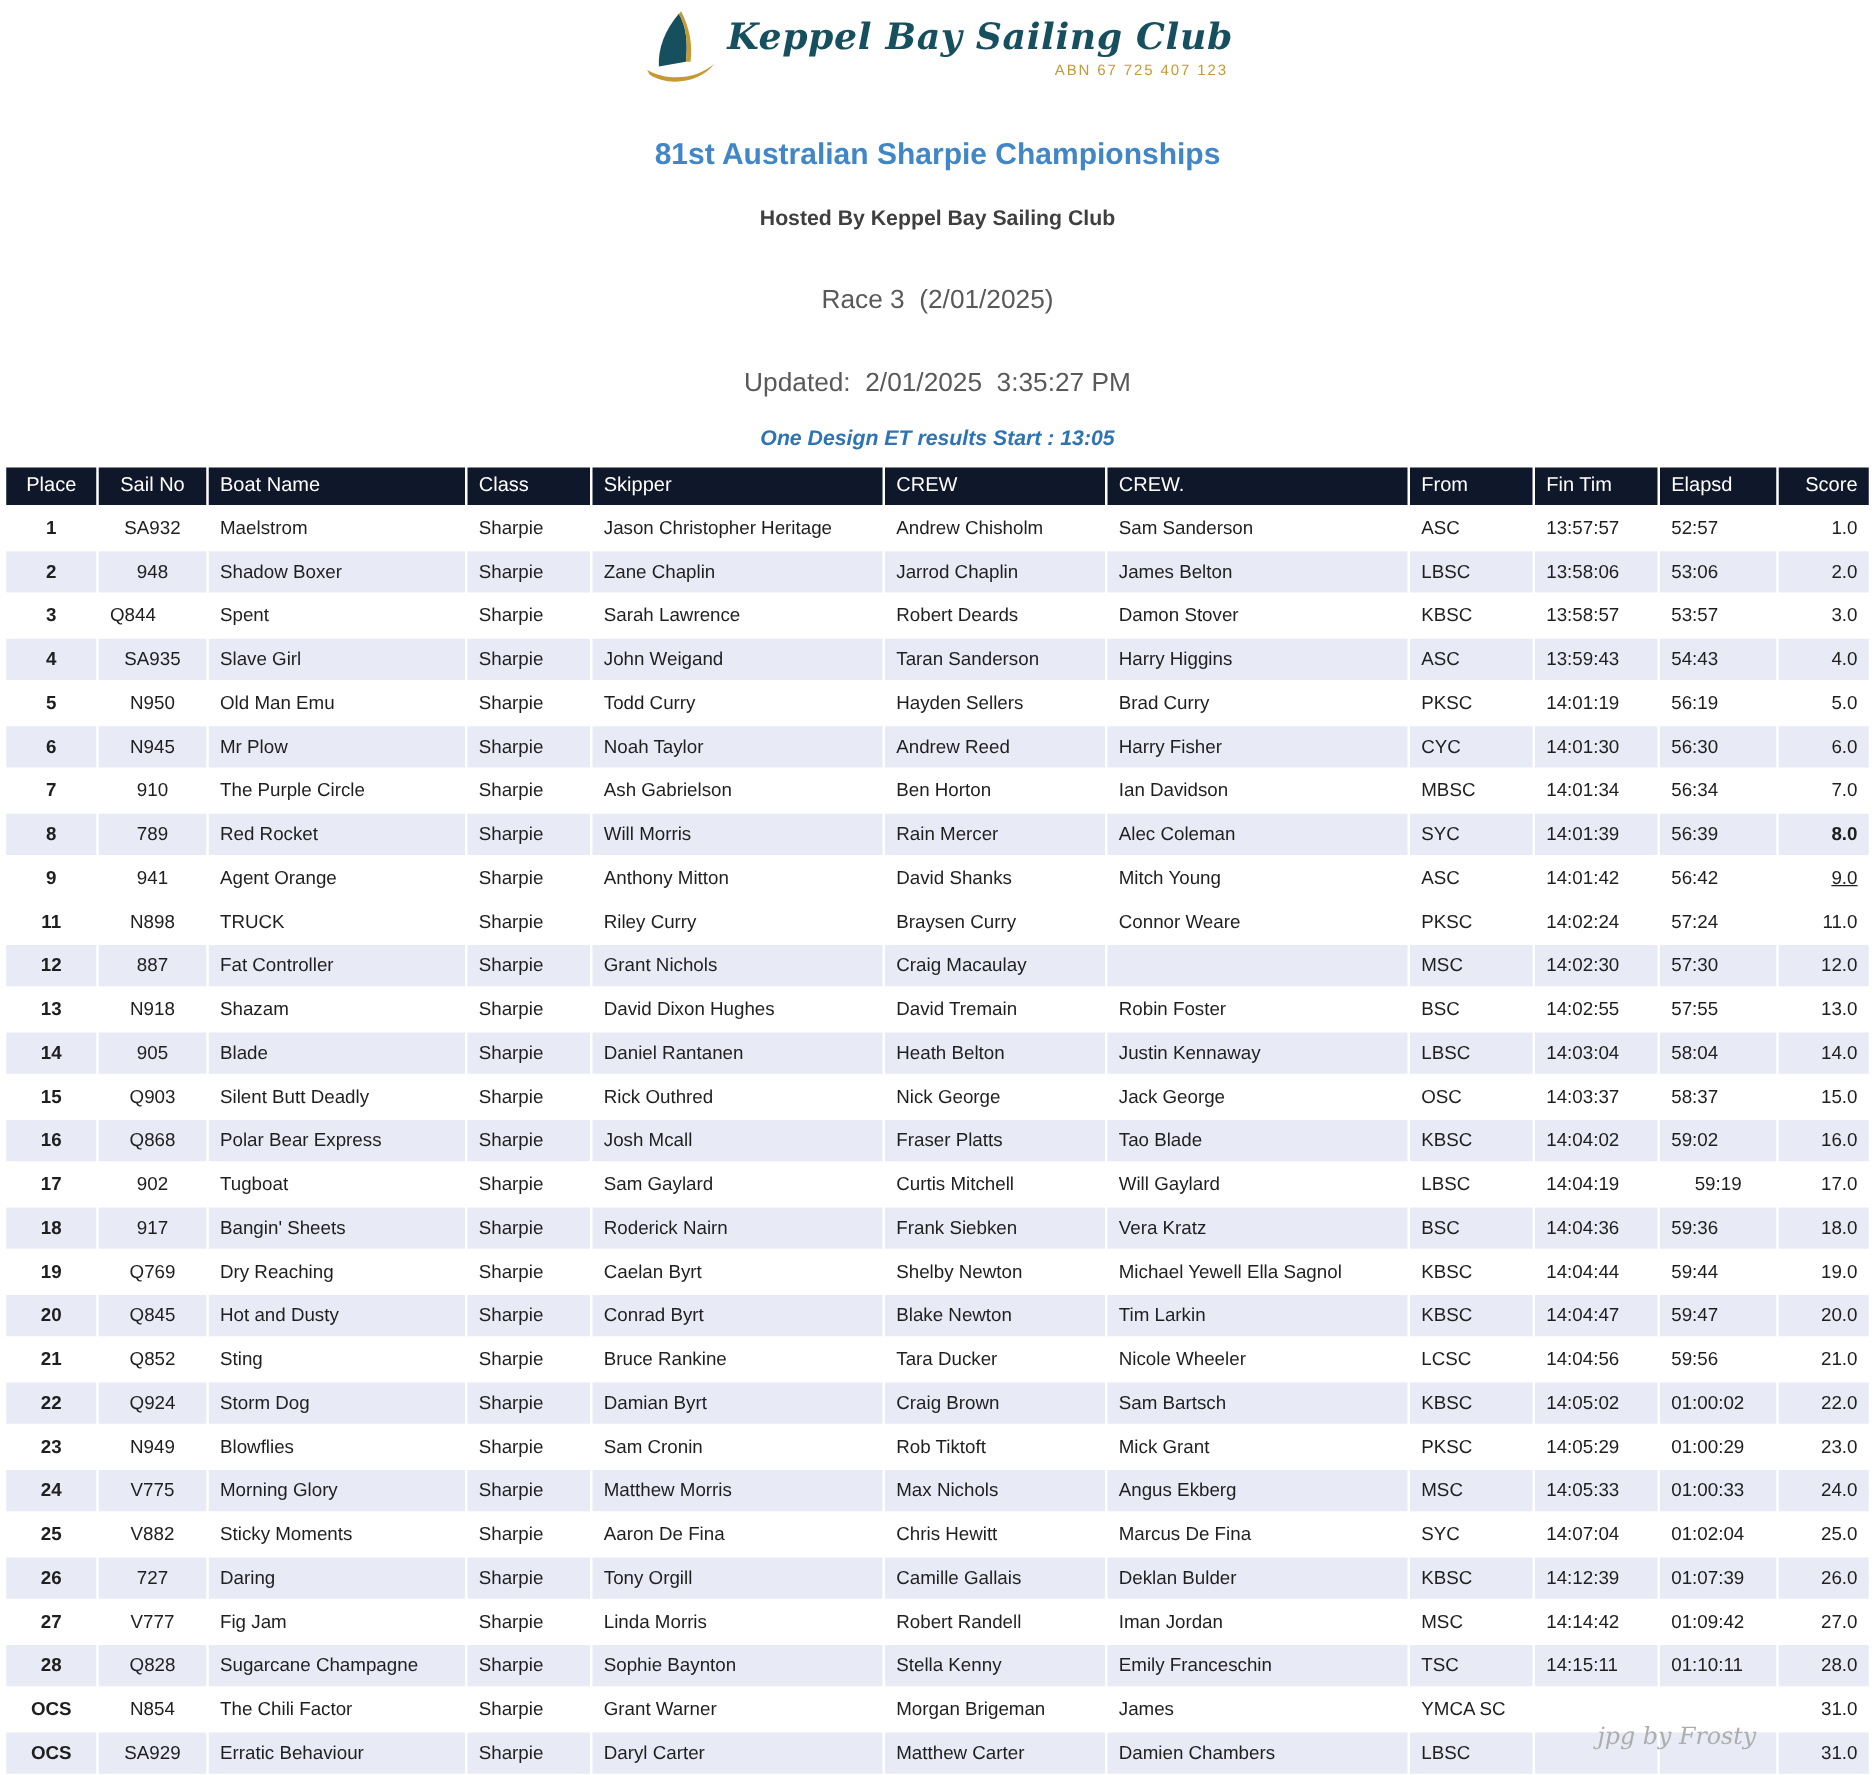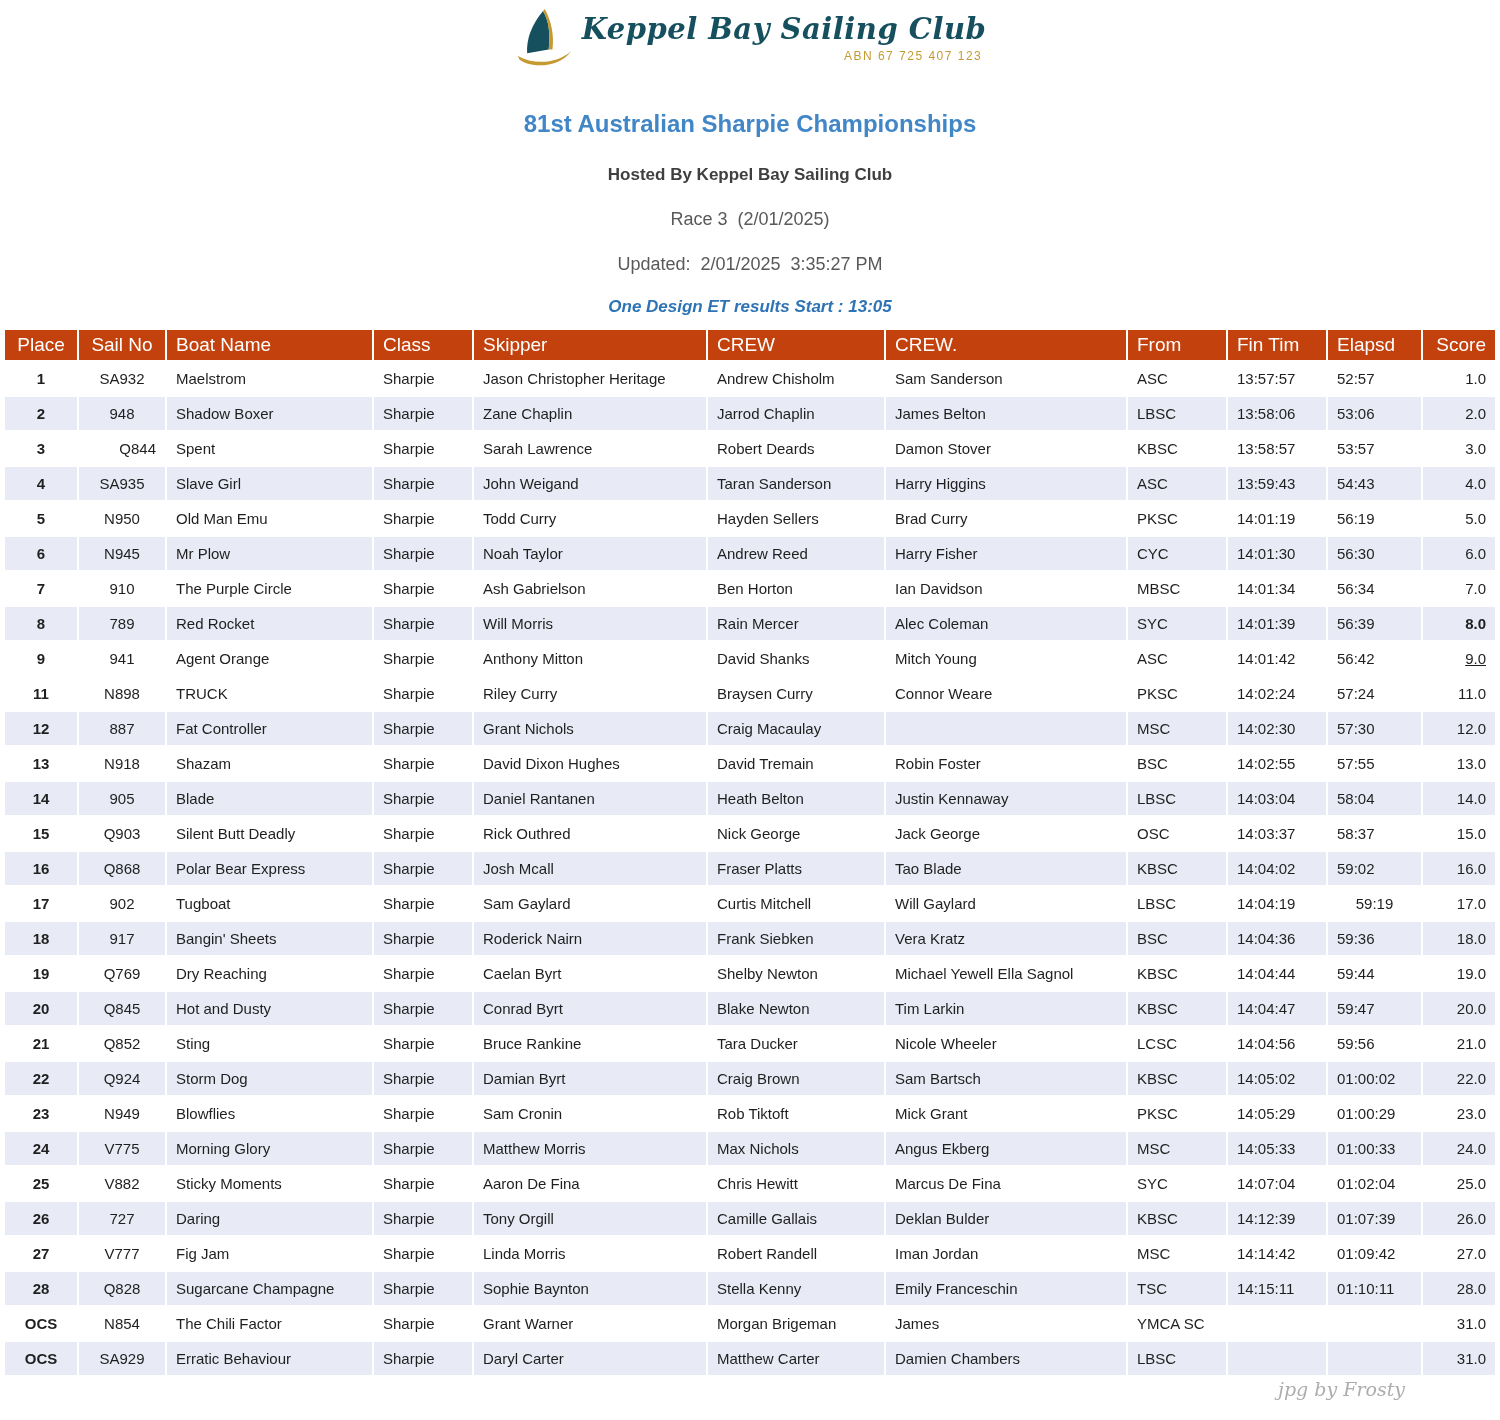--- a/index.html
+++ b/index.html
@@ -14,28 +14,28 @@
   .header-area { text-align: center; padding-top: 6px; }
   .logo { display: flex; align-items: flex-start; justify-content: center; gap: 8px; height: 80px; }
   .logo-text-block { display: flex; flex-direction: column; align-items: flex-end; padding-top: 6px; }
   .club-name {
     font-family: "DejaVu Serif", serif; font-style: italic; font-weight: bold;
     font-size: 29px; color: #16505e; letter-spacing: 0.5px; white-space: nowrap;
   }
   .abn { font-size: 12px; color: #c59a33; letter-spacing: 1.5px; margin-top: 3px; margin-right: 4px; }
   .page-title { font-size: 24px; font-weight: bold; color: #4186c6; margin-top: 24px; }
   .page-subtitle { font-size: 17px; font-weight: bold; color: #3f3f3f; margin-top: 27px; }
-  .race-line, .updated-line { font-size: 18px; color: #595959; margin-top: 24px; white-space: pre-wrap; }
+  .race-line, .updated-line { font-size: 21px; color: #595959; margin-top: 43px; white-space: pre-wrap; }
   .results-line { font-size: 17px; font-weight: bold; font-style: italic; color: #2e74b5; margin-top: 22px; margin-bottom: 11px; }
   table.results {
     border-collapse: separate; border-spacing: 2px;
     table-layout: fixed; width: 1494px; margin-left: 3px;
   }
   th {
-    background: #c2410c; color: #ffffff; font-weight: 400; font-size: 19px;
+    background: #0f172a; color: #ffffff; font-weight: 400; font-size: 16px;
     height: 30px; padding: 0 9px; white-space: nowrap; overflow: hidden;
   }
   td {
     font-size: 15px; height: 33px; padding: 0 9px;
     white-space: nowrap; overflow: hidden; background: #ffffff;
   }
   tr.alt td { background: #e8ebf6; }
   td.place-cell { font-weight: bold; }
   .watermark {
     position: absolute; left: 1278px; top: 1378px;
@@ -119,21 +119,21 @@
         <td style="text-align: left;">Zane Chaplin</td>
         <td style="text-align: left;">Jarrod Chaplin</td>
         <td style="text-align: left;">James Belton</td>
         <td style="text-align: left;">LBSC</td>
         <td style="text-align: left;">13:58:06</td>
         <td style="text-align: left;">53:06</td>
         <td style="text-align: right;">2.0</td>
       </tr>
       <tr>
         <td class="place-cell" style="text-align: center;">3</td>
-        <td style="text-align: right;">Q844</td>
+        <td style="text-align: left;">Q844</td>
         <td style="text-align: left;">Spent</td>
         <td style="text-align: left;">Sharpie</td>
         <td style="text-align: left;">Sarah Lawrence</td>
         <td style="text-align: left;">Robert Deards</td>
         <td style="text-align: left;">Damon Stover</td>
         <td style="text-align: left;">KBSC</td>
         <td style="text-align: left;">13:58:57</td>
         <td style="text-align: left;">53:57</td>
         <td style="text-align: right;">3.0</td>
       </tr>

